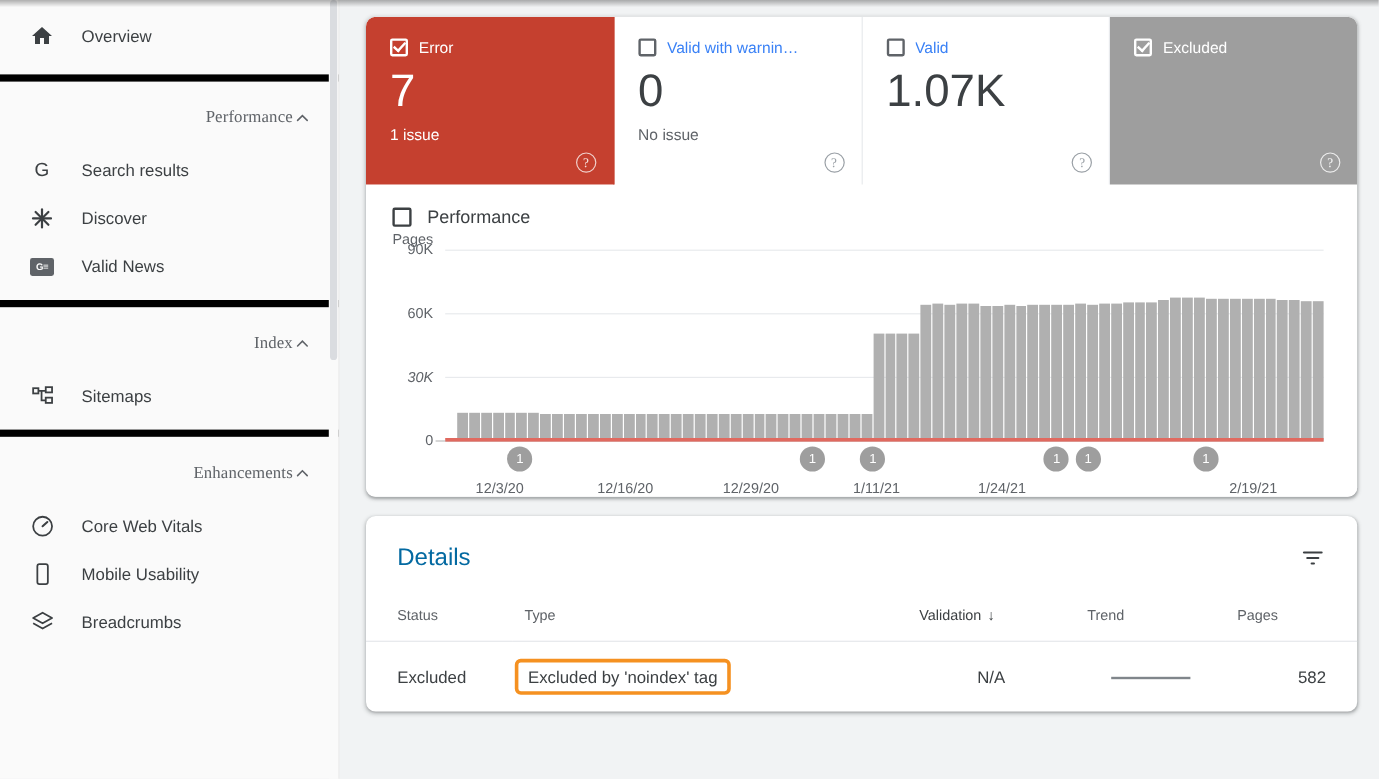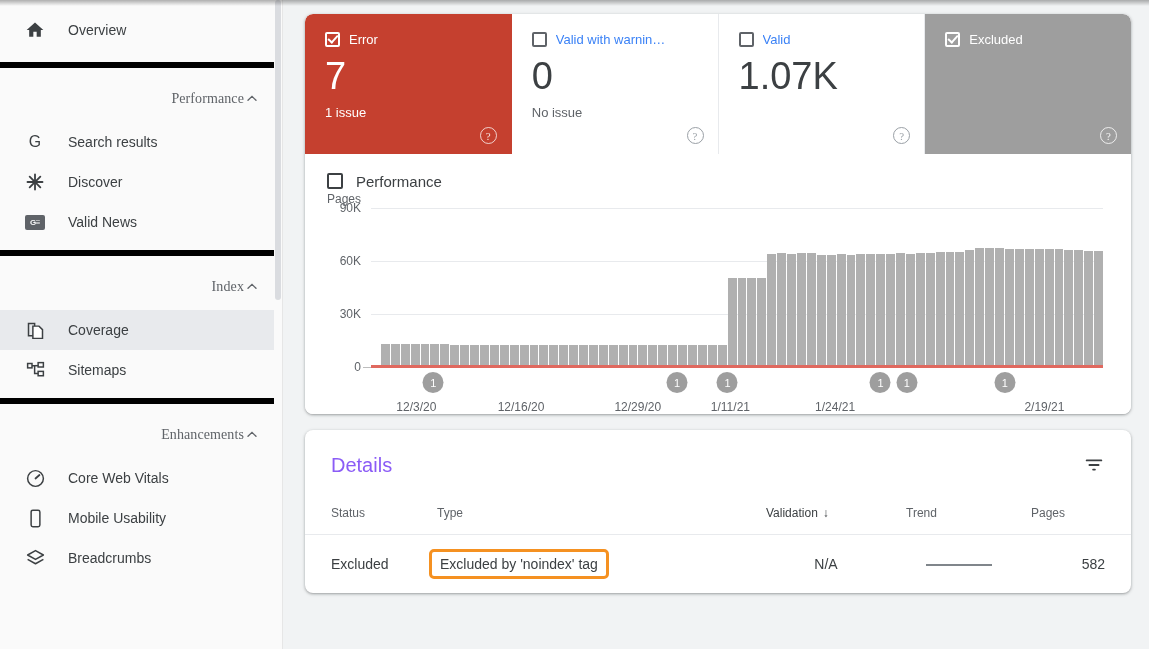--- a/index.html
+++ b/index.html
@@ -160,21 +160,21 @@
     position: absolute; font-size: 12px; color: #5f6368;
     transform: translateX(-50%); white-space: nowrap;
   }
 
   
   .details-card { border-radius: 8px; overflow: hidden; }
   .details-head {
     display: flex; align-items: center; justify-content: space-between;
     padding: 22px 24px 18px 26px;
   }
-  .details-title { font-size: 20px; color: #8b5cf6; font-weight: 400; }
+  .details-title { font-size: 20px; color: #0369a1; font-weight: 400; }
   .filter-btn { width: 26px; height: 26px; cursor: pointer; display:flex;
                 align-items:center; justify-content:center; }
 
   .tbl { width: 100%; border-collapse: collapse; table-layout: fixed; }
   .tbl th {
     font-size: 12px; color: #5f6368; font-weight: 400; text-align: left;
     padding: 10px 10px 14px 10px; border-bottom: 1px solid #e8eaed;
     vertical-align: bottom;
   }
   .tbl td {
@@ -245,29 +245,20 @@
             <span class="sb-label">Valid News</span>
           </div>
         </div>
         <div class="sb-group">
           <div class="sb-header">
             <span class="sb-header-label">Index</span>
             <span class="chev"><svg width="16" height="16" viewBox="0 0 24 24" fill="none" stroke="#5f6368" stroke-width="2" stroke-linecap="round">
                 <polyline points="6,14 12,8 18,14"></polyline>
               </svg></span>
           </div>
-          <div class="sb-item active">
-            <span class="sb-icon">
-              <svg width="21" height="21" viewBox="0 0 24 24" fill="none" stroke="#3c4043" stroke-width="1.7">
-                <path d="M4 4h7l0 0v14H4z"></path>
-                <path d="M9 7h7l4 4v10H9z" fill="#fff"></path>
-              </svg>
-            </span>
-            <span class="sb-label">Coverage</span>
-          </div>
           <div class="sb-item">
             <span class="sb-icon">
               <svg width="21" height="21" viewBox="0 0 24 24" fill="none" stroke="#3c4043" stroke-width="1.7">
                 <rect x="3" y="4" width="5" height="5"></rect>
                 <rect x="15" y="3" width="6" height="5"></rect>
                 <rect x="15" y="13" width="6" height="5"></rect>
                 <path d="M8 6.5h3v9h4M11 6.5v0"></path>
                 <path d="M11 6.5h4"></path>
               </svg>
             </span>
@@ -357,21 +348,21 @@
       <div class="chart-body">
         <div class="legend-row">
           <span class="legend-cbx"></span>
           <span class="legend-label">Performance</span>
         </div>
 
         <div class="plot-wrap">
           <div class="y-title">Pages</div>
           <div class="y-axis" id="y-axis">
               <div class="y-tick" style="top: 159px; width: 38px;">0</div>
-              <div class="y-tick" style="top: 106px; width: 38px;">30K</div>
+              <div class="y-tick" style="top: 106px; width: 38px; font-style: italic;">30K</div>
               <div class="y-tick" style="top: 53px; width: 38px;">60K</div>
               <div class="y-tick" style="top: 0px; width: 38px;">90K</div>
             </div>
           <div class="plot" id="plot">
             <div id="gridlines">
                 <div class="gridline zero" style="top: 159px;"></div>
                 <div class="gridline" style="top: 106px;"></div>
                 <div class="gridline" style="top: 53px;"></div>
                 <div class="gridline" style="top: 0px;"></div>
               </div>
@@ -458,21 +449,21 @@
               <div class="annot" style="left: 8.5%;">1</div>
               <div class="annot" style="left: 41.8%;">1</div>
               <div class="annot" style="left: 48.7%;">1</div>
               <div class="annot" style="left: 69.6%;">1</div>
               <div class="annot" style="left: 73.2%;">1</div>
               <div class="annot" style="left: 86.6%;">1</div>
             </div>
           <div class="xlabels" id="xlabels">
               <div class="xlabel" style="left: 6.2%;">12/3/20</div>
               <div class="xlabel" style="left: 20.5%;">12/16/20</div>
-              <div class="xlabel" style="left: 34.8%; margin-left: 12px;">12/29/20</div>
+              <div class="xlabel" style="left: 34.8%;">12/29/20</div>
               <div class="xlabel" style="left: 49.1%;">1/11/21</div>
               <div class="xlabel" style="left: 63.4%; text-align: right;">1/24/21</div>
               <div class="xlabel" style="left: 77.7%; margin-top: 22px;">2/6/21</div>
               <div class="xlabel" style="left: 92%;">2/19/21</div>
             </div>
         </div>
       </div>
     </section>
 
     <section class="card details-card">

